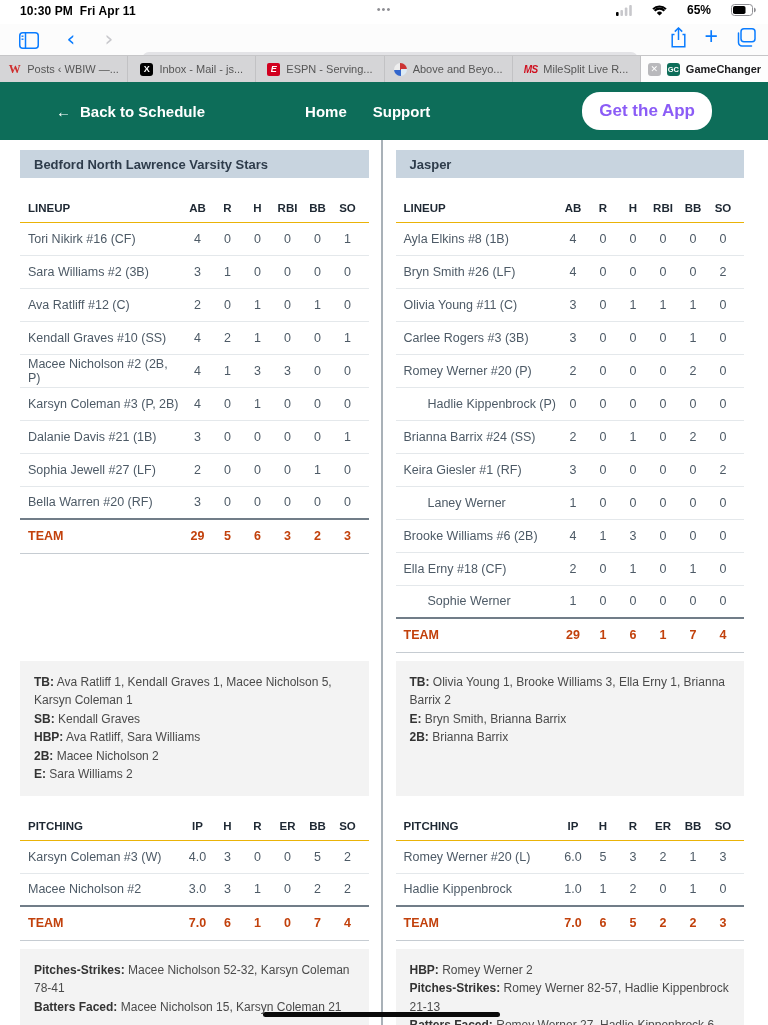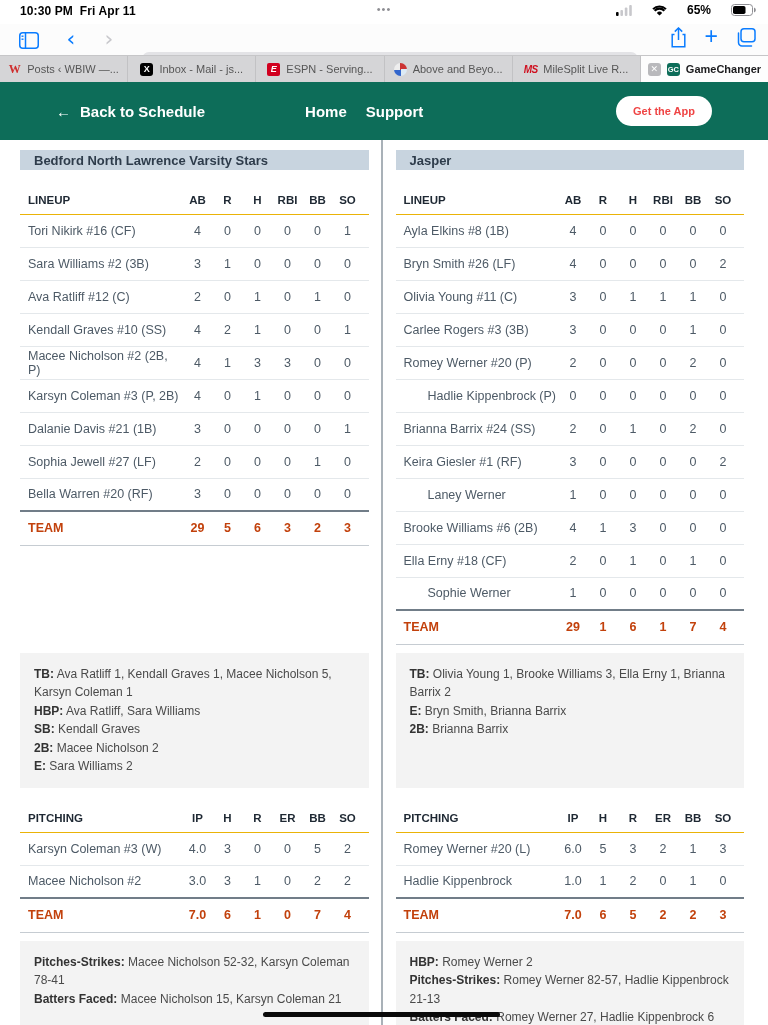--- a/index.html
+++ b/index.html
@@ -44,40 +44,40 @@
   .fav.site-icon { border-radius:50%; background:conic-gradient(#c33 0 25%, #dceaf5 25% 50%, #36c 50% 75%, #eee 75% 100%); }
   .fav.milesplit-icon { color:#cf1020; font-style:italic; font-weight:800; font-size:10px; letter-spacing:-.5px; }
   .fav.gamechanger-icon { background:#0d6d59; color:#fff; border-radius:3px; font-weight:700; font-size:7.5px; }
   .tab-close { width:13px; height:13px; background:#b9b9bc; color:#fff; border-radius:3px;
     display:inline-flex; align-items:center; justify-content:center; font-size:9px; flex:0 0 auto; }
 
   
   .ghdr { position:absolute; top:82px; left:0; right:0; height:58px; background:#0d6d59;
     display:flex; align-items:center; color:#fff; padding:0 56px; }
   .back-link { display:flex; align-items:center; gap:9px; font-size:15px; font-weight:700; }
-  .ghdr-nav { display:flex; align-items:center; gap:19px; margin-left:100px; font-size:15px; font-weight:700; }
+  .ghdr-nav { display:flex; align-items:center; gap:26px; margin-left:100px; font-size:15px; font-weight:700; }
   .account { display:flex; align-items:center; gap:8px; margin-left:42px; font-size:14px; font-weight:600; }
   .avatar { width:25px; height:25px; border-radius:50%; background:#3d4a52; color:#fff;
     display:flex; align-items:center; justify-content:center; font-size:9px; font-weight:700; font-style:italic; }
   .acct-chev { font-size:10px; margin-left:2px; transform:scaleX(1.6); }
-  .cta-btn { margin-left:auto; background:#fff; color:#ef4444; font-size:11px; font-weight:700;
+  .cta-btn { margin-left:auto; background:#fff; color:#8b5cf6; font-size:17px; font-weight:700;
     padding:9px 17px; border-radius:18px; }
 
   
   .content { position:absolute; top:140px; left:0; right:0; bottom:0; background:#fff;
     padding:10px 24px 0 20px; display:grid; grid-template-columns:1fr 27px 1fr;
     grid-template-rows:auto auto auto 1fr; }
   .col-divider { grid-column:2; grid-row:1 / 5; justify-self:center; width:1.5px;
     background:#a9b1b8; margin-top:-10px; }
   .sec-r1l{grid-area:1/1;} .sec-r1r{grid-area:1/3;}
   .sec-r2l{grid-area:2/1;} .sec-r2r{grid-area:2/3;}
   .sec-r3l{grid-area:3/1;} .sec-r3r{grid-area:3/3;}
   .sec-r4l{grid-area:4/1;} .sec-r4r{grid-area:4/3;}
 
-  .team-bar { height:20px; background:#c8d4df; display:flex; align-items:center;
+  .team-bar { height:28px; background:#c8d4df; display:flex; align-items:center;
     padding:0 14px; font-size:13px; font-weight:700; color:#2e3c4b; }
 
   table.stat-table { width:100%; border-collapse:collapse; margin-top:16px; table-layout:fixed; }
   table.stat-table th, table.stat-table td { font-size:12.5px; }
   table.stat-table th { color:#1e2833; font-weight:700; font-size:11.5px; text-align:center;
     height:28px; border-bottom:1px solid #eab308; padding:0; }
   table.stat-table th.name, table.stat-table td.name { text-align:left; padding-left:8px; width:auto; }
   table.stat-table col.num { width:30px; }
   table.stat-table col.numlast { width:36px; }
   table.stat-table td { color:#4d5a66; text-align:center; height:33px;
@@ -337,22 +337,22 @@
               <td>6</td>
               <td>3</td>
               <td>2</td>
               <td>3</td>
             </tr>
           </tfoot>
         </table>
       </div>
       <div class="notes sec-r2l">
         <div class="note-line"><b>TB:</b> Ava Ratliff 1, Kendall Graves 1, Macee Nicholson 5, Karsyn Coleman 1</div>
+        <div class="note-line"><b>SB:</b> Kendall Graves</div>
         <div class="note-line"><b>HBP:</b> Ava Ratliff, Sara Williams</div>
-        <div class="note-line"><b>SB:</b> Kendall Graves</div>
         <div class="note-line"><b>2B:</b> Macee Nicholson 2</div>
         <div class="note-line"><b>E:</b> Sara Williams 2</div>
       </div>
       <div class="sec-r3l">
         <table class="stat-table pitching">
           <colgroup>
             <col>
             <col class="num">
             <col class="num">
             <col class="num">

